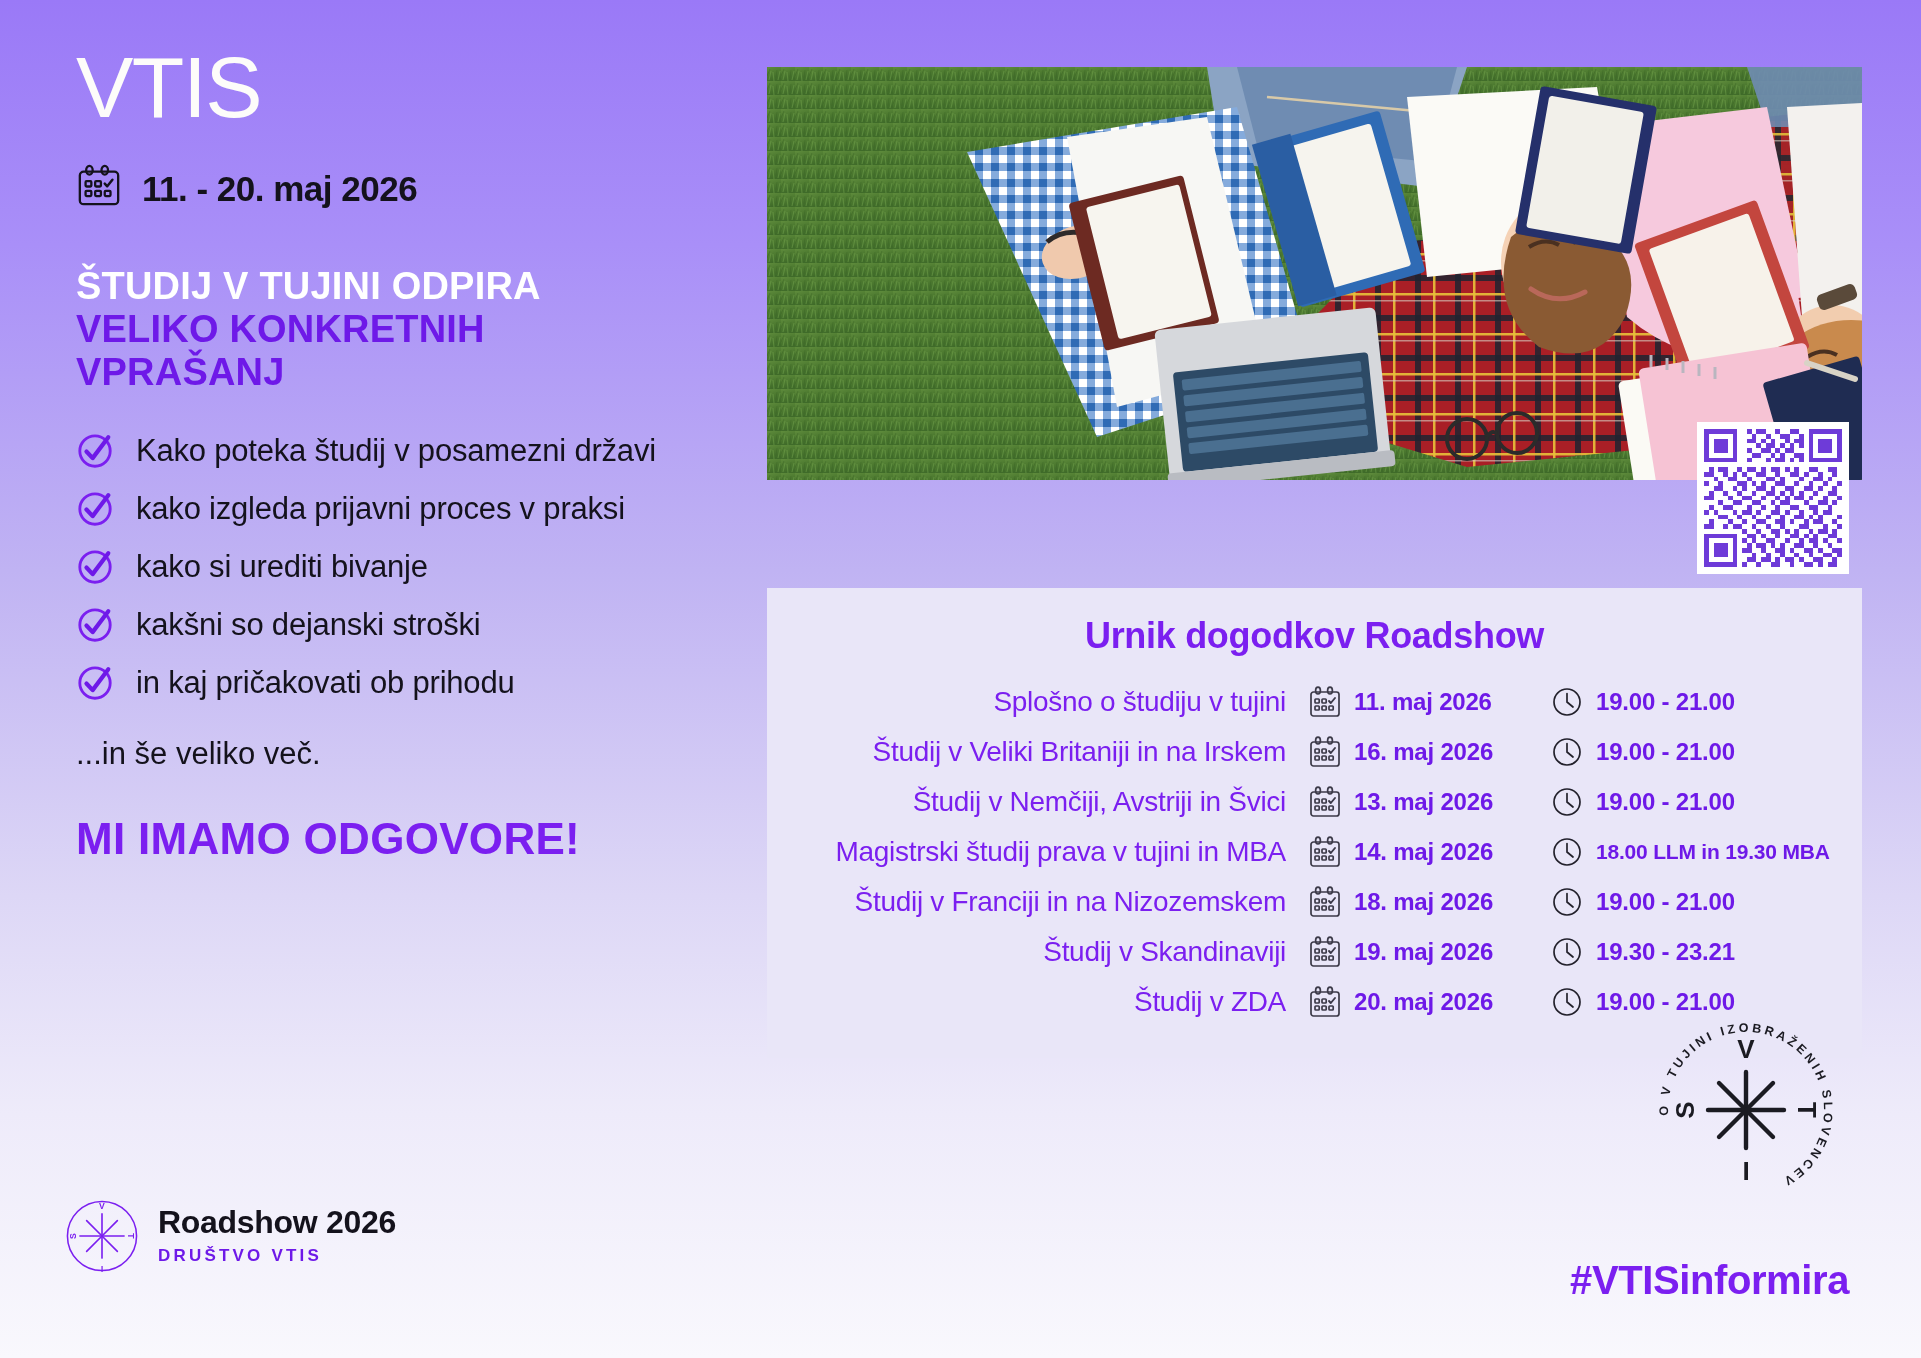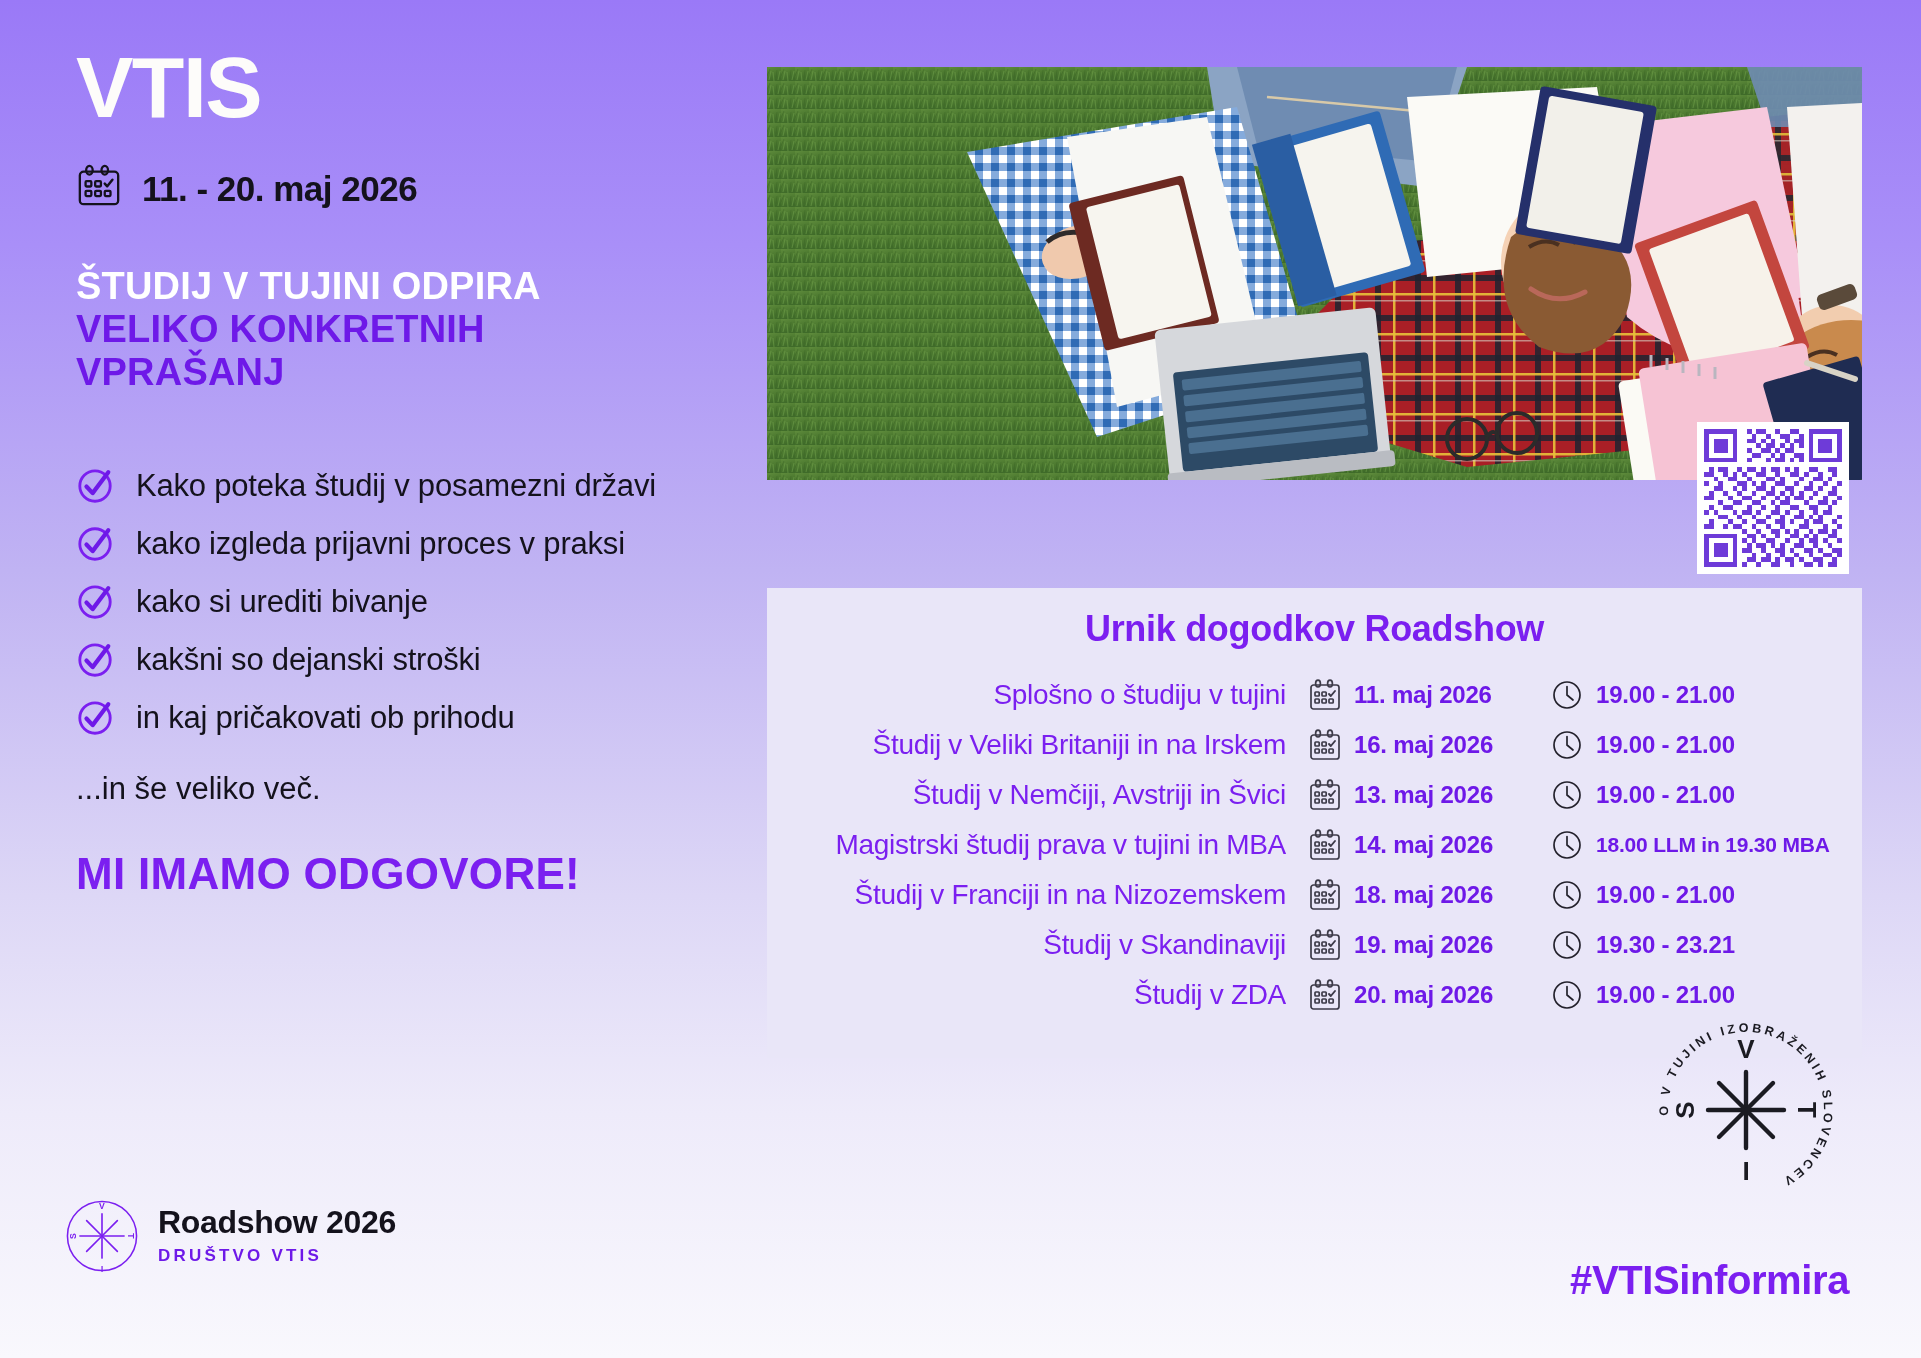--- a/index.html
+++ b/index.html
@@ -7,40 +7,40 @@
     width:1921px;height:1358px;
     font-family:"Liberation Sans", sans-serif;
     background:linear-gradient(180deg,#9a79f7 0%,#a98ff8 18%,#c0b3f3 42%,#ddd7f6 66%,#eeebfa 82%,#f9f8fd 100%);
     overflow:hidden;position:relative;
   }
   .poster{position:absolute;inset:0;}
 
   
   .left{position:absolute;left:76px;top:46px;width:680px;}
   .title{
-    color:#fdfcfa;font-weight:700;font-size:86px;line-height:0.97;
+    color:#fdfcfa;font-weight:400;font-size:86px;line-height:0.97;
     letter-spacing:-1.5px;margin:0;
   }
   .title .l2{display:block;}
 
   .daterow{display:flex;align-items:flex-end;gap:20px;margin-top:34px;}
   .cal-ico{width:46px;height:46px;flex:0 0 46px;}
   .daterange{
     color:#14121c;font-weight:700;font-size:35px;letter-spacing:-0.5px;
   }
 
   .kicker{
     margin-top:56px;color:#ffffff;font-weight:700;font-size:38px;
     letter-spacing:0.2px;line-height:1.12;
   }
   .kicker-accent{
     color:#6e19e8;font-weight:700;font-size:38px;letter-spacing:0.2px;line-height:1.12;
   }
 
-  .checklist{margin-top:74px;}
+  .checklist{margin-top:39px;}
   .chk-row{display:flex;align-items:center;gap:22px;margin-bottom:20px;}
   .chk-ico{width:38px;height:38px;flex:0 0 38px;}
   .chk-txt{font-size:31px;color:#14121c;letter-spacing:-0.2px;}
 
   .more{margin-top:34px;font-size:31px;color:#14121c;}
   .answers{
     margin-top:42px;color:#7b1ff0;font-weight:700;font-size:44px;letter-spacing:0.3px;
   }
 
   
@@ -64,21 +64,21 @@
   }
   .qr svg{display:block;width:100%;height:100%;}
 
   
   .sched{
     position:absolute;left:767px;top:588px;width:1095px;height:470px;
     background:#e9e6f8;
   }
   .sched-title{
     text-align:center;color:#7b1ff0;font-weight:700;font-size:36px;
-    padding-top:20px;letter-spacing:-0.3px;
+    padding-top:27px;letter-spacing:-0.3px;
   }
   .sched-rows{margin-top:20px;}
   .srow{
     display:flex;align-items:center;justify-content:flex-end;
     padding:0 36px 0 0;height:50px;
   }
   .ev-name{
     color:#7b1ff0;font-size:28px;text-align:right;letter-spacing:-0.3px;white-space:nowrap;
   }
   .ev-date-cell{display:flex;align-items:center;gap:12px;width:232px;margin-left:22px;}

